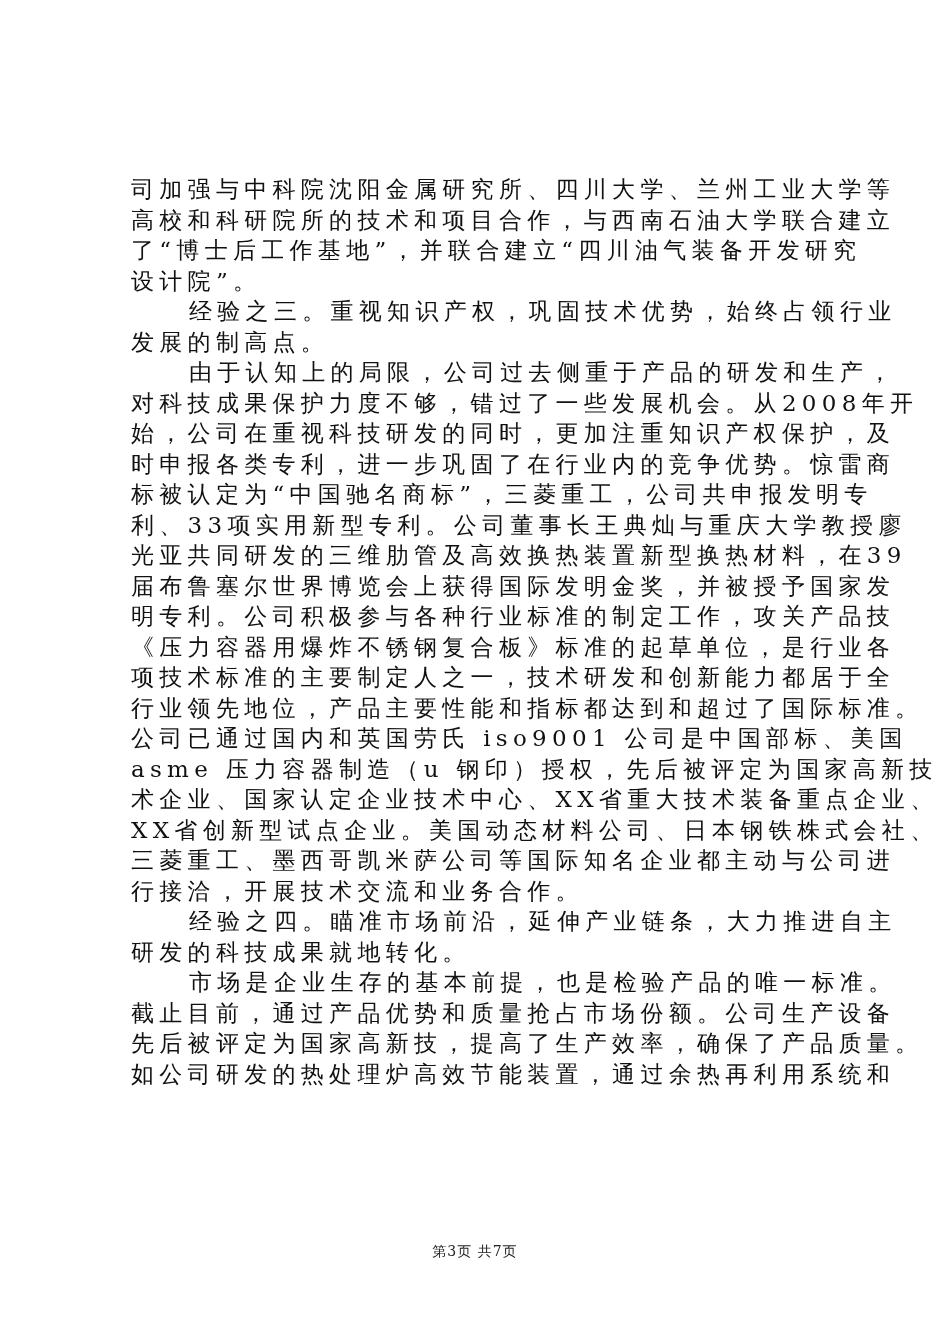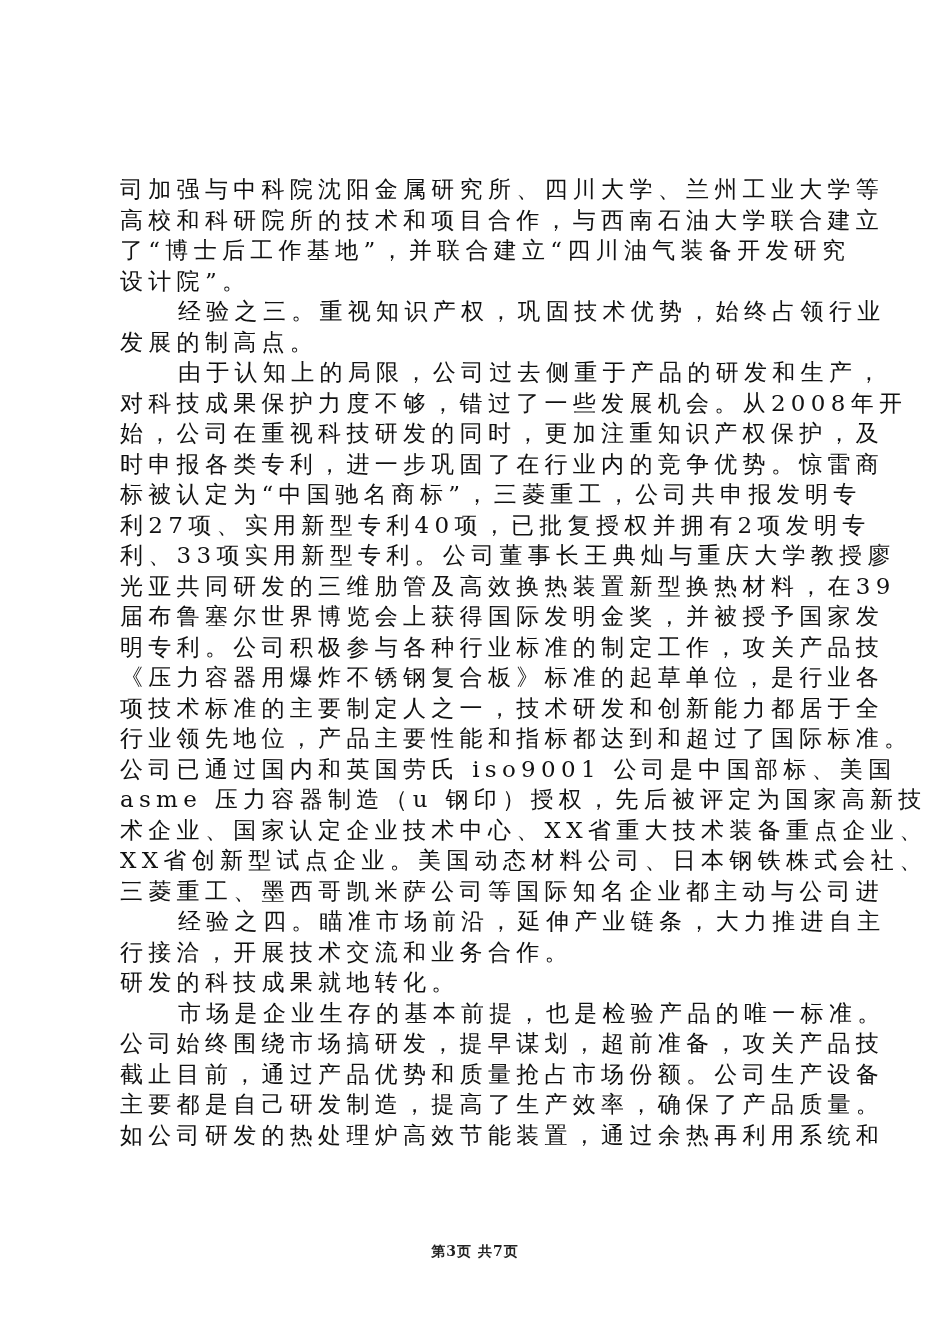--- a/index.html
+++ b/index.html
@@ -17,21 +17,21 @@
   }
   .page {
     position: absolute;
     left: 0; top: 0;
     width: 950px;
     height: 1344px;
     background: #ffffff;
   }
   .body-text {
     position: absolute;
-    left: 120px;
+    left: 131px;
     top: 174px;
     width: 700px;
   }
   .line {
     height: 30.5px;
     line-height: 30.5px;
     font-size: 23px;
     letter-spacing: 5.3px;
     white-space: nowrap;
     overflow: visible;
@@ -41,57 +41,54 @@
   }
   .footer {
     position: absolute;
     left: 0;
     width: 950px;
     top: 1243px;
     text-align: center;
     font-size: 14px;
     letter-spacing: 1px;
     color: #222;
-    font-weight: bold;
   }
 </style>
 </head>
 <body>
 
 <div class="page">
   <div class="body-text" id="body-text">
       <div class="line">司加强与中科院沈阳金属研究所、四川大学、兰州工业大学等</div>
       <div class="line">高校和科研院所的技术和项目合作，与西南石油大学联合建立</div>
       <div class="line">了“博士后工作基地”，并联合建立“四川油气装备开发研究</div>
       <div class="line">设计院”。</div>
       <div class="line indent">经验之三。重视知识产权，巩固技术优势，始终占领行业</div>
       <div class="line">发展的制高点。</div>
       <div class="line indent">由于认知上的局限，公司过去侧重于产品的研发和生产，</div>
       <div class="line">对科技成果保护力度不够，错过了一些发展机会。从2008年开</div>
       <div class="line">始，公司在重视科技研发的同时，更加注重知识产权保护，及</div>
       <div class="line">时申报各类专利，进一步巩固了在行业内的竞争优势。惊雷商</div>
       <div class="line">标被认定为“中国驰名商标”，三菱重工，公司共申报发明专</div>
-      <div class="line">利27项、实用新型专利40项，已批复授权并拥有2项发明专</div>
       <div class="line">利、33项实用新型专利。公司董事长王典灿与重庆大学教授廖</div>
       <div class="line">光亚共同研发的三维肋管及高效换热装置新型换热材料，在39</div>
       <div class="line">届布鲁塞尔世界博览会上获得国际发明金奖，并被授予国家发</div>
       <div class="line">明专利。公司积极参与各种行业标准的制定工作，攻关产品技</div>
       <div class="line">《压力容器用爆炸不锈钢复合板》标准的起草单位，是行业各</div>
       <div class="line">项技术标准的主要制定人之一，技术研发和创新能力都居于全</div>
       <div class="line">行业领先地位，产品主要性能和指标都达到和超过了国际标准。</div>
       <div class="line">公司已通过国内和英国劳氏 iso9001 公司是中国部标、美国</div>
       <div class="line">asme 压力容器制造（u 钢印）授权，先后被评定为国家高新技</div>
       <div class="line">术企业、国家认定企业技术中心、XX省重大技术装备重点企业、</div>
       <div class="line">XX省创新型试点企业。美国动态材料公司、日本钢铁株式会社、</div>
       <div class="line">三菱重工、墨西哥凯米萨公司等国际知名企业都主动与公司进</div>
+      <div class="line">行接洽，开展技术交流和业务合作。</div>
       <div class="line indent">经验之四。瞄准市场前沿，延伸产业链条，大力推进自主</div>
-      <div class="line">行接洽，开展技术交流和业务合作。</div>
       <div class="line">研发的科技成果就地转化。</div>
       <div class="line indent">市场是企业生存的基本前提，也是检验产品的唯一标准。</div>
-      <div class="line">公司始终围绕市场搞研发，提早谋划，超前准备，攻关产品技</div>
       <div class="line">截止目前，通过产品优势和质量抢占市场份额。公司生产设备</div>
-      <div class="line">主要都是自己研发制造，提高了生产效率，确保了产品质量。</div>
+      <div class="line">先后被评定为国家高新技，提高了生产效率，确保了产品质量。</div>
       <div class="line">如公司研发的热处理炉高效节能装置，通过余热再利用系统和</div>
     </div>
   <div class="footer">
     <span>第3页 共7页</span>
   </div>
 </div>
 
 </body></html>

